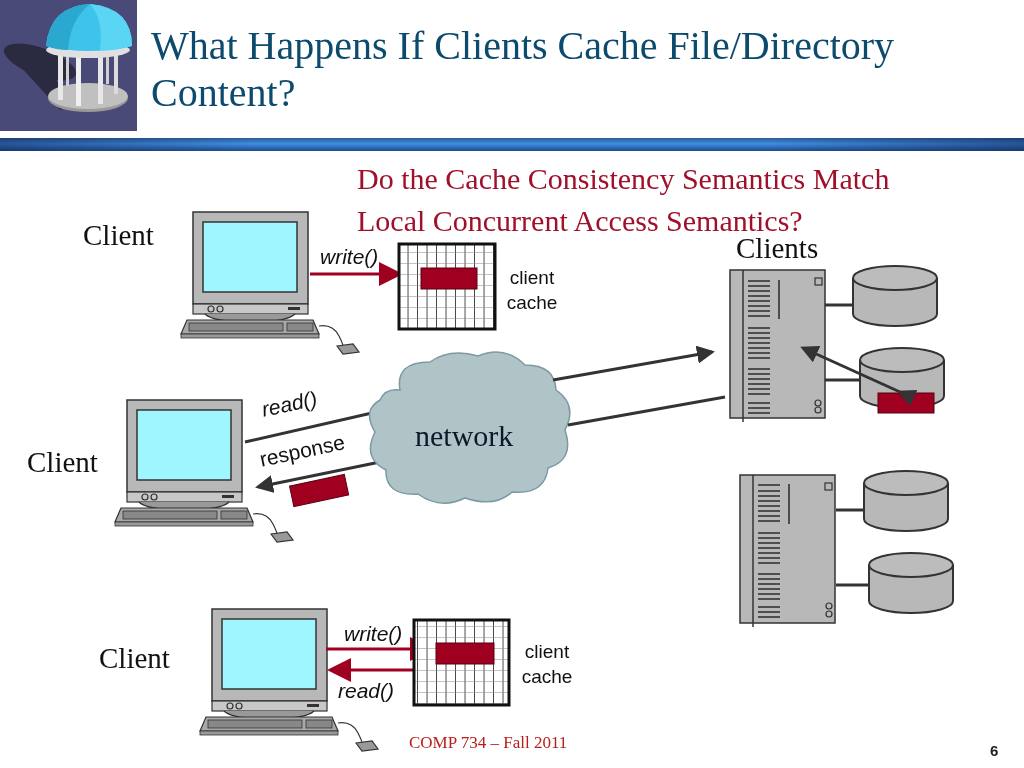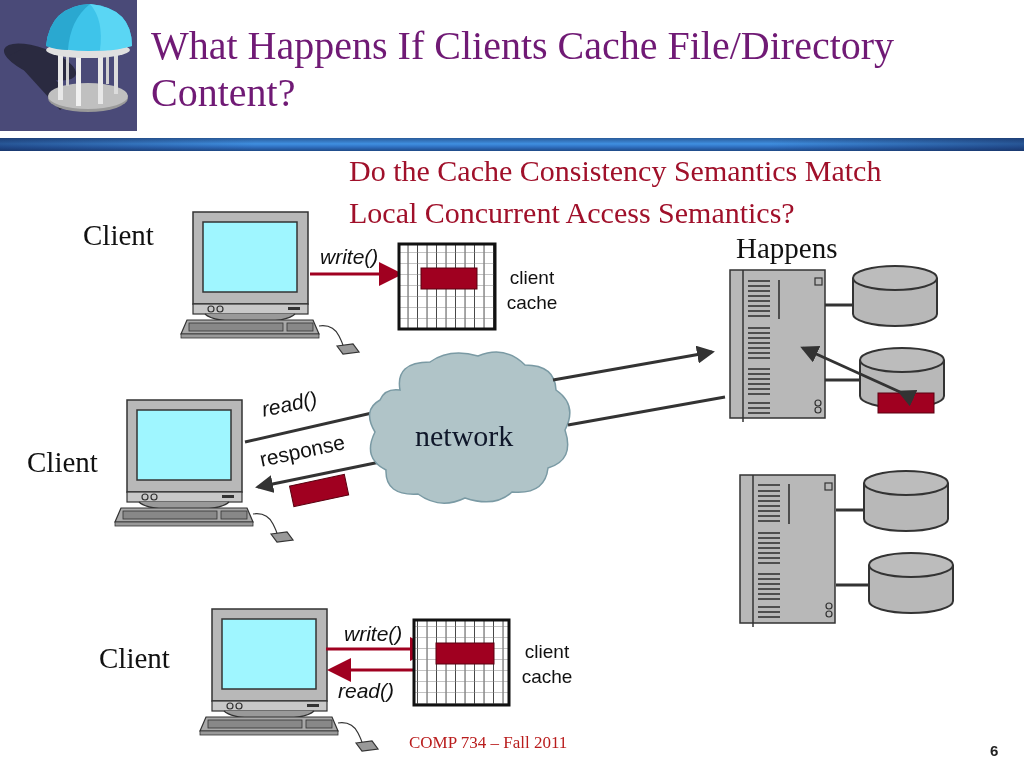--- a/index.html
+++ b/index.html
@@ -1,21 +1,21 @@
 <!DOCTYPE html>
 <html><head>
 <meta charset="utf-8">
 <style>
   html, body { margin:0; padding:0; background:#ffffff; }
   body { width:1024px; height:768px; position:relative; overflow:hidden; font-family:"Liberation Serif", serif; }
   .logo { position:absolute; left:0; top:0; width:137px; height:131px; }
-  .title { position:absolute; left:151px; top:22px; width:870px; font-family:"Liberation Serif", serif; font-size:40px; line-height:47px; color:#701a75; margin:0; font-weight:normal; }
+  .title { position:absolute; left:151px; top:22px; width:870px; font-family:"Liberation Serif", serif; font-size:40px; line-height:47px; color:#0c4a6e; margin:0; font-weight:normal; }
   .bar { position:absolute; left:0; top:138px; width:1024px; height:13px; background:linear-gradient(to bottom,#2a5b9a 0%,#3f8fe0 45%,#2f6fc0 70%,#1f4a86 100%); }
   .bar::before { content:""; position:absolute; inset:0; background:linear-gradient(to right,rgba(20,40,90,0.55) 0%,rgba(0,0,0,0) 25%,rgba(0,0,0,0) 75%,rgba(20,40,90,0.55) 100%); }
-  .subtitle { position:absolute; left:349px; top:150px; font-size:30px; line-height:42px; color:#a0102a; margin:0; }
+  .subtitle { position:absolute; left:349px; top:150px; font-size:30px; line-height:42px; color:#a0102a; margin:8px; }
   .diagram { position:absolute; left:0; top:0; width:1024px; height:768px; }
   .lbl { position:absolute; font-family:"Liberation Serif", serif; color:#111; }
   .client-lbl { font-size:29px; }
   .server-lbl { font-size:29px; }
   .arial { font-family:"Liberation Sans", sans-serif; }
   .italic { font-style:italic; }
   .op { position:absolute; font-size:21px; color:#111; }
   .cache-lbl { position:absolute; font-size:19px; line-height:25px; text-align:center; color:#111; }
   .net-lbl { position:absolute; font-size:30px; color:#0f172a; }
   .footer { position:absolute; left:409px; top:733px; font-size:17px; color:#b91c1c; }
@@ -221,21 +221,21 @@
 <div class="cache-lbl arial" style="left:500px; top:265px; width:64px;">
   <div>client</div>
   <div>cache</div>
 </div>
 
 <div class="lbl client-lbl" style="left:27px; top:446px;">Client</div>
 <div class="op arial italic" style="left:262px; top:398px; transform:rotate(-12deg); transform-origin:left center;">read()</div>
 <div class="op arial" style="left:260px; top:448px; transform:rotate(-12deg); transform-origin:left center;">response</div>
 
 <div class="net-lbl" style="left:415px; top:419px;">network</div>
-<div class="lbl server-lbl" style="left:736px; top:232px;">Happens</div>
+<div class="lbl server-lbl" style="left:736px; top:232px;">Clients</div>
 
 <div class="lbl client-lbl" style="left:99px; top:642px;">Client</div>
 <div class="op arial italic" style="left:344px; top:622px;">write()</div>
 <div class="op arial italic" style="left:338px; top:679px;">read()</div>
 <div class="cache-lbl arial" style="left:514px; top:639px; width:66px;">
   <div>client</div>
   <div>cache</div>
 </div>
 
 <div class="footer">COMP 734 – Fall 2011</div>

